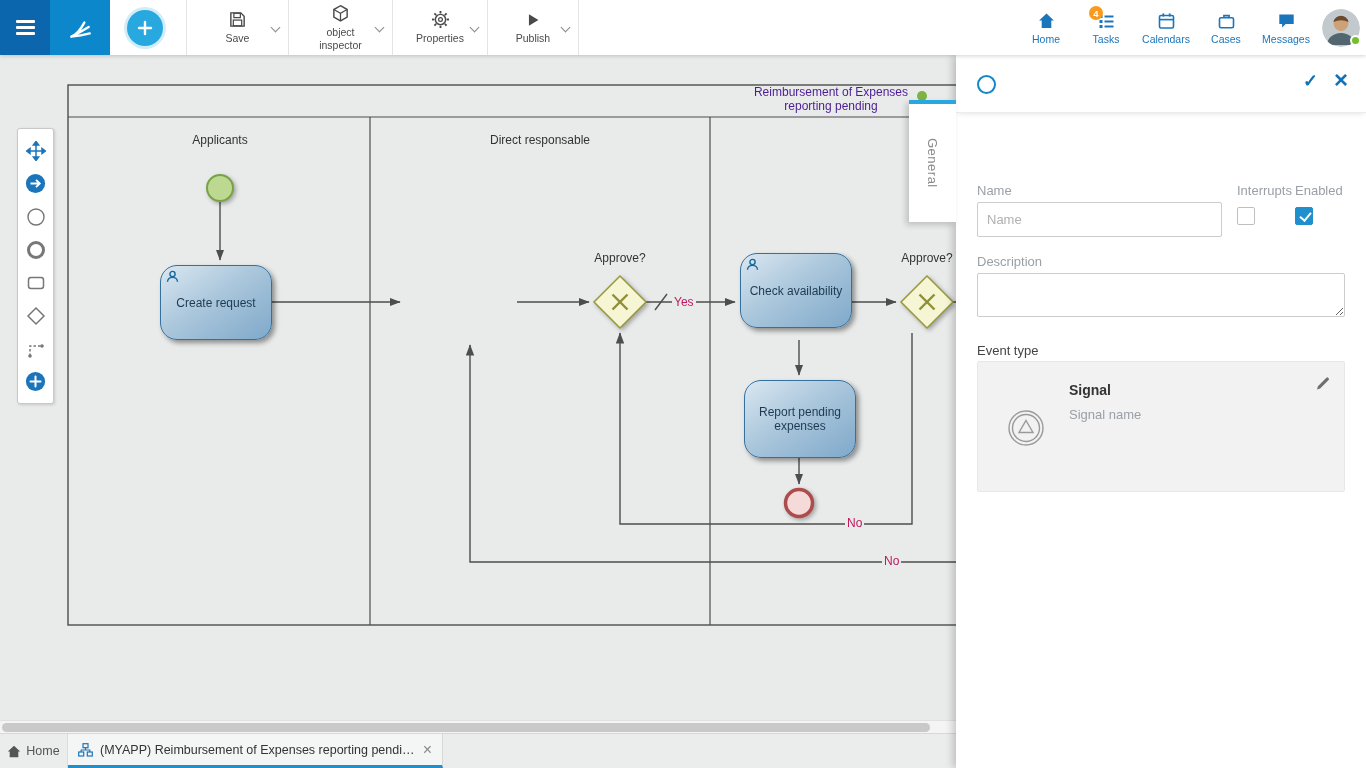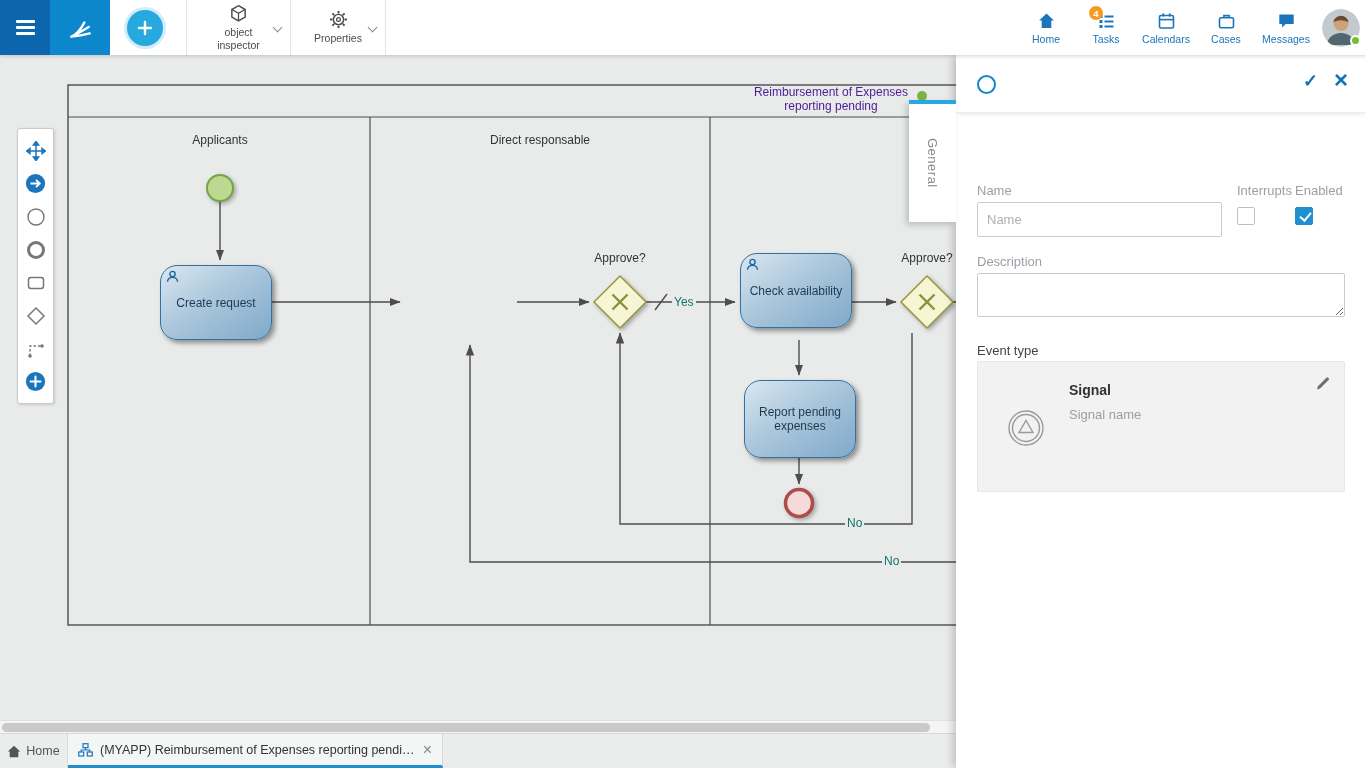--- a/index.html
+++ b/index.html
@@ -39,21 +39,21 @@
   
   #canvas { position:absolute; top:55px; left:0; width:956px; height:678px; background:#e9eaea; overflow:hidden; }
   #diagram { position:absolute; top:0; left:0; }
   .task { position:absolute; width:112px; height:75px; border:1.5px solid #35719f; border-radius:17px;
           background:linear-gradient(145deg,#dae7f1 0%,#abc7dc 45%,#7fa9ca 100%);
           box-shadow:3px 3px 5px rgba(0,0,0,.4);
           display:flex; align-items:center; justify-content:center; text-align:center;
           font-size:12px; color:#1d3a52; cursor:pointer; }
   .task .user-ic { position:absolute; top:4px; left:5px; }
   .dlabel { position:absolute; font-size:12px; color:#333; white-space:nowrap; }
-  .flowlabel { position:absolute; font-size:12px; color:#0f766e; background:#e9eaea; padding:0 2px; }
+  .flowlabel { position:absolute; font-size:12px; color:#be185d; background:#e9eaea; padding:0 2px; }
   .pool-title { position:absolute; left:748px; top:31px; width:166px; text-align:center;
                 font-size:12px; line-height:13.5px; color:#4c1d95; }
   .pool-dot { position:absolute; left:917px; top:36px; width:10px; height:10px; border-radius:50%;
               background:#7cb342; }
   .gw, .evt { filter:drop-shadow(2px 2px 2px rgba(0,0,0,.30)); cursor:pointer; }
 
   
   #palette { position:absolute; left:17px; top:73px; width:37px; background:#fff;
              border:1px solid #c9c9c9; border-radius:3px; box-shadow:1px 1px 3px rgba(0,0,0,.15);
              display:flex; flex-direction:column; align-items:center; padding:5px 0; z-index:10; }
@@ -125,20 +125,29 @@
       <path d="M4,20 Q10,18 16,7 M4,20 Q12,16 20,11 M4,20 Q13,19 21,17" stroke="#fff" fill="none" stroke-width="2.2" stroke-linecap="round"></path>
     </svg>
   </div>
   <div class="plus-btn">
     <svg width="16" height="16" viewBox="0 0 16 16">
       <path d="M8,2 V14 M2,8 H14" stroke="#fff" stroke-width="2.4" stroke-linecap="round"></path>
     </svg>
   </div>
 
   <div id="tools">
+    <div class="tool" style="width:102px">
+      <svg width="19" height="19" viewBox="0 0 20 20">
+        <path d="M3,3 H13.5 L17,6.5 V17 H3 Z" fill="none" stroke="#4a4a4a" stroke-width="1.5"></path>
+        <rect x="6.2" y="3.4" width="6.8" height="4.6" fill="none" stroke="#4a4a4a" stroke-width="1.3"></rect>
+        <rect x="5.6" y="10.6" width="8.8" height="6" fill="none" stroke="#4a4a4a" stroke-width="1.3"></rect>
+      </svg>
+      <span class="tlabel">Save</span>
+      <span class="chev"></span>
+    </div>
     <div class="tool" style="width:104px">
       <svg width="19" height="19" viewBox="0 0 20 20">
         <path d="M10,1.8 L17,5.8 V13.8 L10,17.8 L3,13.8 V5.8 Z" fill="none" stroke="#4a4a4a" stroke-width="1.5"></path>
         <path d="M3,5.8 L10,9.8 L17,5.8 M10,9.8 V17.8" fill="none" stroke="#4a4a4a" stroke-width="1.3"></path>
       </svg>
       <span class="tlabel">object inspector</span>
       <span class="chev"></span>
     </div>
     <div class="tool" style="width:95px">
       <svg width="19" height="19" viewBox="0 0 20 20">
@@ -151,20 +160,27 @@
             <line x1="16.4" y1="10" x2="19" y2="10"></line>
           <line x1="3.6" y1="3.6" x2="5.4" y2="5.4"></line>
             <line x1="14.6" y1="14.6" x2="16.4" y2="16.4"></line>
           <line x1="3.6" y1="16.4" x2="5.4" y2="14.6"></line>
             <line x1="14.6" y1="5.4" x2="16.4" y2="3.6"></line>
         </g>
       </svg>
       <span class="tlabel">Properties</span>
       <span class="chev"></span>
     </div>
+    <div class="tool" style="width:91px">
+      <svg width="18" height="18" viewBox="0 0 20 20">
+        <path d="M5.5,3.5 L16,10 L5.5,16.5 Z" fill="#4a4a4a"></path>
+      </svg>
+      <span class="tlabel">Publish</span>
+      <span class="chev"></span>
+    </div>
   </div>
 
   <nav id="topnav">
     <div class="navitem">
       <svg width="21" height="20" viewBox="0 0 20 20">
         <path d="M10,2.6 L2.6,9.4 H5.2 V17 H14.8 V9.4 H17.4 Z" fill="#1b75bb"></path>
       </svg>
       <span class="nlabel">Home</span>
     </div>
     <div class="navitem">

